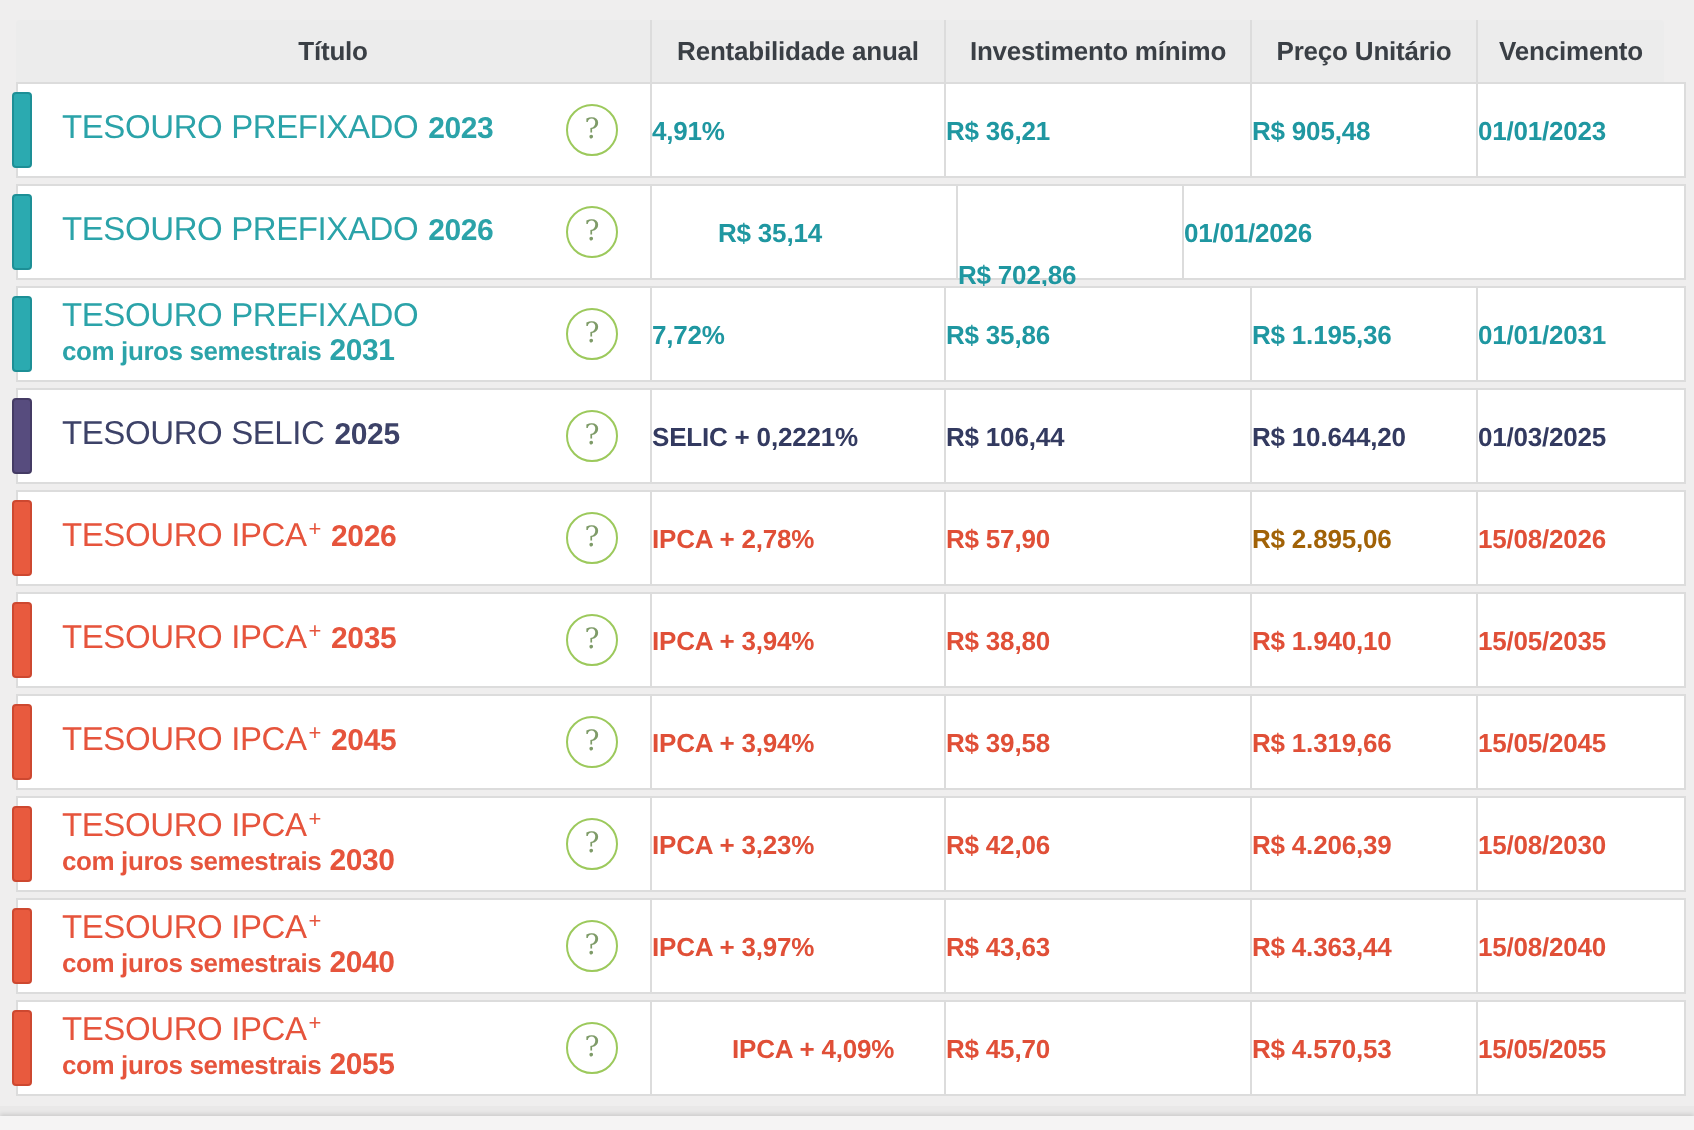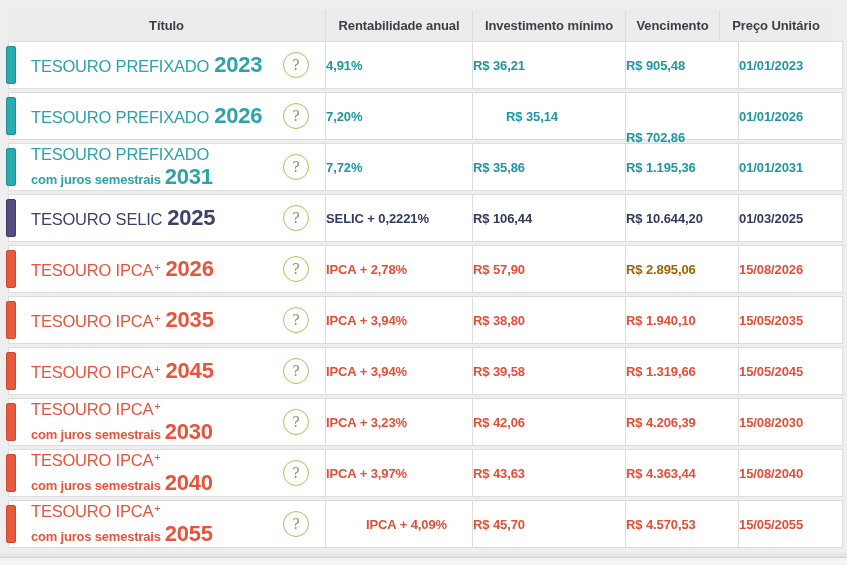--- a/index.html
+++ b/index.html
@@ -55,21 +55,21 @@
     position: absolute;
     left: -3px; top: 50%; transform: translateY(-50%);
     width: 10px; height: 38px;
     border: 1px solid;
     border-radius: 2px;
   }
   .title-block { margin-left: 22px; line-height: 1.05; padding-right: 54px; }
   .t-l1 { font-size: 16.5px; font-weight: 400; letter-spacing: -0.2px; white-space: nowrap; }
   .t-l2 { font-size: 13px; font-weight: bold; letter-spacing: -0.2px; white-space: nowrap; margin-top: 1px; }
   .t-sup { font-size: 11px; position: relative; top: -5px; margin-left: 1px; }
-  .t-year { font-weight: bold; font-size: 22px; margin-left: 5px; }
+  .t-year { font-weight: bold; font-size: 15px; margin-left: 5px; }
   .t-l2 .t-year { margin-left: 4px; }
 
   .help {
     position: absolute;
     left: 274px; top: 50%; transform: translateY(-50%);
     width: 26px; height: 26px;
     border: 1.5px solid #9cc95c;
     border-radius: 50%;
     display: flex; align-items: center; justify-content: center;
     font-family: "DejaVu Serif", serif;
@@ -91,22 +91,22 @@
 </head>
 <body>
 
 <div class="page">
   <div class="table-wrap">
 
     <div class="thead">
       <div class="hcell h0">Título</div>
       <div class="hcell h1">Rentabilidade anual</div>
       <div class="hcell h2">Investimento mínimo</div>
+      <div class="hcell h3">Preço Unitário</div>
       <div class="hcell h4">Vencimento</div>
-      <div class="hcell h3">Preço Unitário</div>
     </div>
 
     <div>
         <div class="row">
     <div class="cell c0">
       <span class="cat-bar" style="background: rgb(43, 170, 176); border-color: rgb(29, 143, 150);"></span>
       <div class="title-block" style="color: rgb(43, 163, 169);">
         <div class="t-l1"><span>TESOURO PREFIXADO</span><span class="t-year">2023</span></div>
 
       </div>
@@ -126,23 +126,20 @@
     </div>
   </div>
         <div class="row">
     <div class="cell c0">
       <span class="cat-bar" style="background: rgb(43, 170, 176); border-color: rgb(29, 143, 150);"></span>
       <div class="title-block" style="color: rgb(43, 163, 169);">
         <div class="t-l1"><span>TESOURO PREFIXADO</span><span class="t-year">2026</span></div>
 
       </div>
       <span class="help">?</span>
-    </div>
-    <div class="cell c1">
-      <span class="val" style="color: rgb(31, 151, 161);"><span class="rate-bold"></span><span>7,20%</span></span>
     </div>
     <div class="cell c2">
       <span class="val" style="color: rgb(31, 151, 161); padding-left: 33px;">R$ 35,14</span>
     </div>
     <div class="cell c3">
       <span class="val" style="color: rgb(31, 151, 161); margin-top: 42px;">R$ 702,86</span>
     </div>
     <div class="cell c4">
       <span class="val" style="color: rgb(31, 151, 161);">01/01/2026</span>
     </div>

